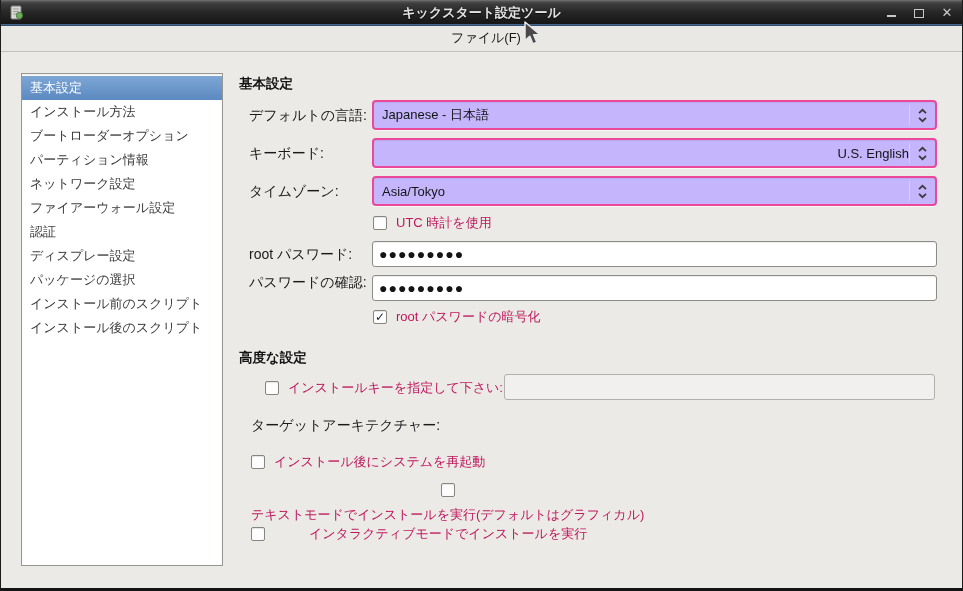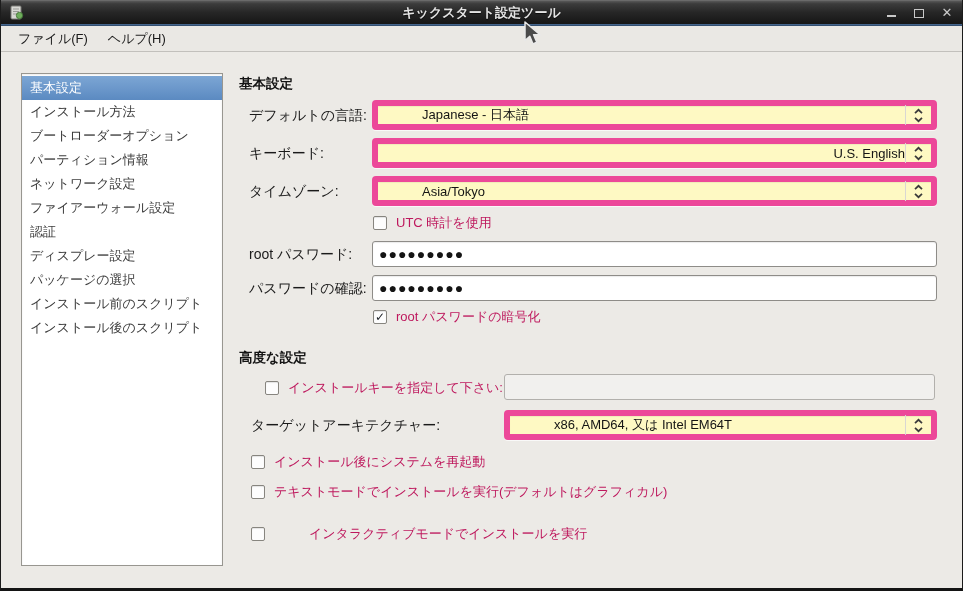--- a/index.html
+++ b/index.html
@@ -36,21 +36,21 @@
   }
   .win-btn { display:flex; align-items:center; justify-content:center; width:14px; height:14px; cursor:default; }
   .glyph-min { width:9px; height:0; border-bottom:2px solid #c9c9c9; margin-top:6px; }
   .glyph-max { width:10px; height:9px; border:1.5px solid #c9c9c9; }
   .glyph-close { color:#c9c9c9; font-size:13px; font-weight:bold; line-height:14px; }
 
   
   .menubar {
     position:absolute; left:0; top:26px; width:100%; height:26px;
     background:#eae8e4; border-bottom:1px solid #c2c0bc;
-    display:flex; align-items:center; padding-left:9px; gap:4px;
+    display:flex; align-items:center; padding-left:9px; gap:4px;flex-direction:column;
   }
   .menu-item { font-size:13px; color:#1a1a1a; padding:3px 8px; border-radius:3px; }
 
   
   .content { position:absolute; left:0; top:53px; width:100%; height:535px; background:#eceae6; }
 
   .sidebar {
     position:absolute; left:20px; top:20px; width:202px; height:493px;
     background:#ffffff; border:1px solid #989690;
     box-shadow:inset 0 1px 2px rgba(0,0,0,.08);
@@ -63,24 +63,24 @@
   .side-item.selected {
     background:linear-gradient(180deg,#7ca6d4 0%,#6c98cb 50%,#5b8ac1 100%);
     color:#ffffff;
   }
 
   .section-heading { position:absolute; font-size:13.5px; font-weight:bold; color:#141414; }
 
   .field-label { position:absolute; font-size:14px; color:#1a1a1a; white-space:nowrap; }
 
   .combo {
-    position:absolute; height:30px; background:#fef9c3;
-    border:6px solid #ec4899; border-radius:4px;
+    position:absolute; height:30px; background:#c4b5fd;
+    border:2px solid #ec4899; border-radius:4px;
     box-shadow:0 1px 0 rgba(255,255,255,.7), inset 0 1px 1px rgba(0,0,0,.06);
-    display:flex; align-items:center;padding-left:36px;
+    display:flex; align-items:center;
   }
   .combo-value { flex:1; font-size:13px; color:#141414; padding-left:8px; white-space:nowrap; overflow:hidden; }
   .combo-arrows {
     width:26px; height:20px; display:flex; align-items:center; justify-content:center;
     border-left:1px solid #d9d7d3;
   }
 
   .text-field {
     position:absolute; height:26px; background:#ffffff;
     border:1px solid #8e8c88; border-radius:3px;
@@ -187,55 +187,46 @@
     </div>
 
     <div class="check-row" style="left:372px; top:161px;">
       <span class="checkbox"></span>
       <span class="check-label">UTC 時計を使用</span>
     </div>
 
     <div class="field-label" style="left:248px; top:193px;">root パスワード:</div>
     <input class="text-field" style="left: 371px; top: 188px; width: 565px;" readonly="" value="●●●●●●●●●">
 
-    <div class="field-label" style="left:248px; top:227px;">パスワードの確認:</div>
+    <div class="field-label" style="left:248px; top:221px;">パスワードの確認:</div>
     <input class="text-field" style="left: 371px; top: 222px; width: 565px;" readonly="" value="●●●●●●●●●">
 
     <div class="check-row" style="left:372px; top:255px;">
       <span class="checkbox">
           <span class="check-glyph">✓</span>
         </span>
       <span class="check-label">root パスワードの暗号化</span>
     </div>
 
     <div class="section-heading" style="left:238px; top:296px;">高度な設定</div>
 
     <div class="check-row" style="left:264px; top:326px;">
       <span class="checkbox"></span>
       <span class="check-label">インストールキーを指定して下さい:</span>
     </div>
     <input class="text-field disabled" style="left: 503px; top: 321px; width: 431px;" disabled="" value="">
 
     <div class="field-label" style="left:250px; top:364px;">ターゲットアーキテクチャー:</div>
-    <div class="combo" style="left:503px; top:357px; width:433px;">
-      <span class="combo-value">x86, AMD64, 又は Intel EM64T</span>
-      <span class="combo-arrows">
-        <svg width="11" height="15" viewBox="0 0 11 15">
-            <path d="M2 5.2 L5.5 1.8 L9 5.2" fill="none" stroke="#3a3a3a" stroke-width="1.7"></path>
-            <path d="M2 9.8 L5.5 13.2 L9 9.8" fill="none" stroke="#3a3a3a" stroke-width="1.7"></path>
-          </svg>
-      </span>
-    </div>
 
     <div class="check-row" style="left:250px; top:400px;">
       <span class="checkbox"></span>
       <span class="check-label">インストール後にシステムを再起動</span>
     </div>
 
-    <div class="check-row" style="left:250px; top:430px;">
+    <div class="check-row" style="left:250px; top:430px;flex-direction:column;">
       <span class="checkbox"></span>
       <span class="check-label">テキストモードでインストールを実行(デフォルトはグラフィカル)</span>
     </div>
 
     <div class="check-row" style="left:250px; top:472px;gap:44px;">
       <span class="checkbox"></span>
       <span class="check-label">インタラクティブモードでインストールを実行</span>
     </div>
 
   </div>

